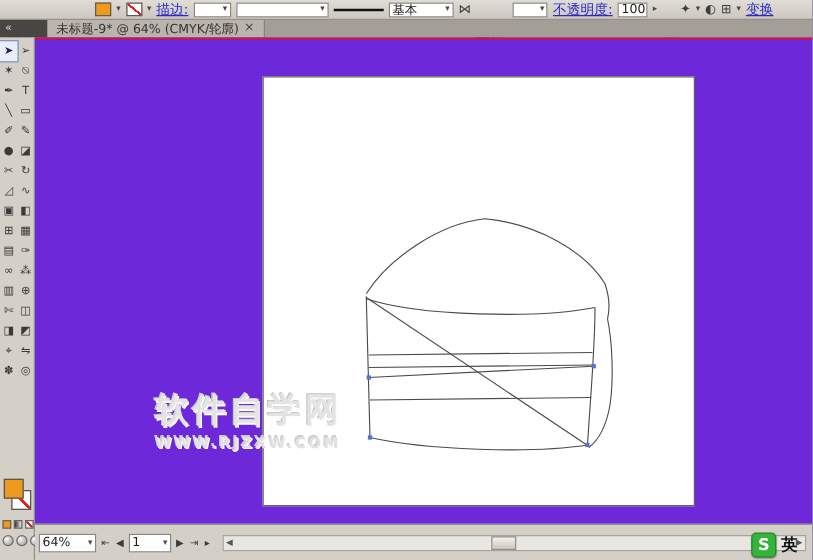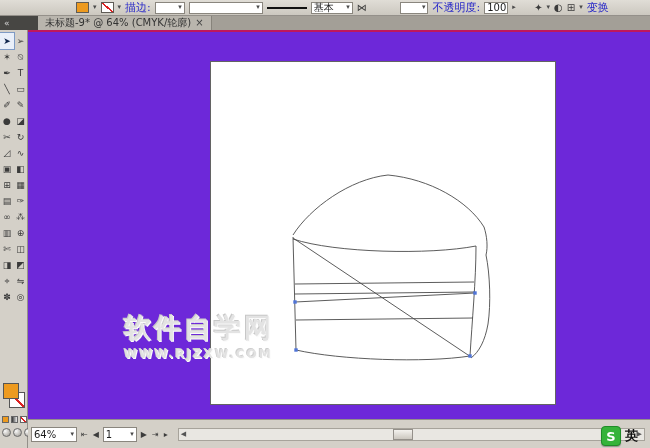--- a/index.html
+++ b/index.html
@@ -5,21 +5,21 @@
   html,body{margin:0;padding:0;background:#888;}
   #app{position:relative;width:650px;height:448px;overflow:hidden;
        font-family:"DejaVu Sans","Liberation Sans",sans-serif;font-size:11px;
        background:#d4d0c8;color:#1c1c1c;}
 
   
   .cbar{position:absolute;top:0;left:0;right:0;height:16px;box-sizing:border-box;
         background:linear-gradient(#e0ddd6,#ccc8c0);border-bottom:1px solid #94908a;
         display:flex;align-items:center;gap:4px;padding:0 6px;white-space:nowrap;}
   .cbar .lbl{font-size:11px;color:#222;margin-top:42px;}
-  .link{color:#2929c8;font-size:11px;cursor:pointer;}
+  .link{color:#2929c8;text-decoration:underline;font-size:11px;cursor:pointer;}
   .swatch{width:13px;height:11px;border:1px solid #5f5c56;box-sizing:border-box;}
   .none-diag{background:linear-gradient(to top right,#fff 44%,#d22 44%,#d22 56%,#fff 56%);}
   .dd{font-size:7px;color:#4a4a4a;line-height:1;}
   .combo{background:#fff;border:1px solid #8a867e;height:12px;box-sizing:border-box;
          display:flex;align-items:center;justify-content:space-between;padding:0 2px;font-size:10px;gap:2px;}
   .strokeline{width:40px;height:2px;background:#111;}
   .cicon{font-size:10px;color:#3b3b3b;line-height:1;}
   .numbox{width:24px;}
 
   
@@ -91,21 +91,21 @@
     <span class="link">描边:</span>
     <span class="combo" style="width:30px">
       <span></span>
       <span class="dd">▾</span>
     </span>
     <span class="combo" style="width:74px">
       <span></span>
       <span class="dd">▾</span>
     </span>
     <span class="strokeline"></span>
-    <span class="combo" style="width:42px">
+    <span class="combo" style="width:52px">
       <span>基本</span>
       <span class="dd">▾</span>
     </span>
     <span class="cicon">⋈</span>
     <span class="lbl">样式:</span>
     <span class="combo" style="width:28px">
       <span></span>
       <span class="dd">▾</span>
     </span>
     <span class="link">不透明度:</span>

